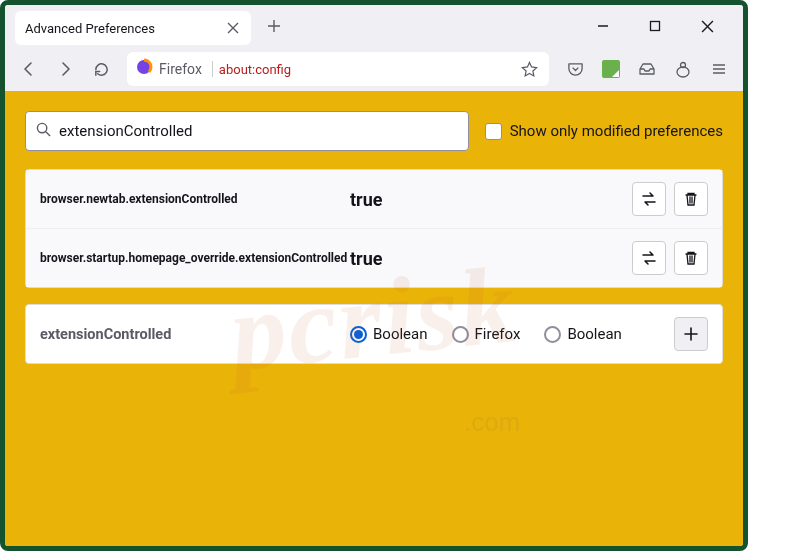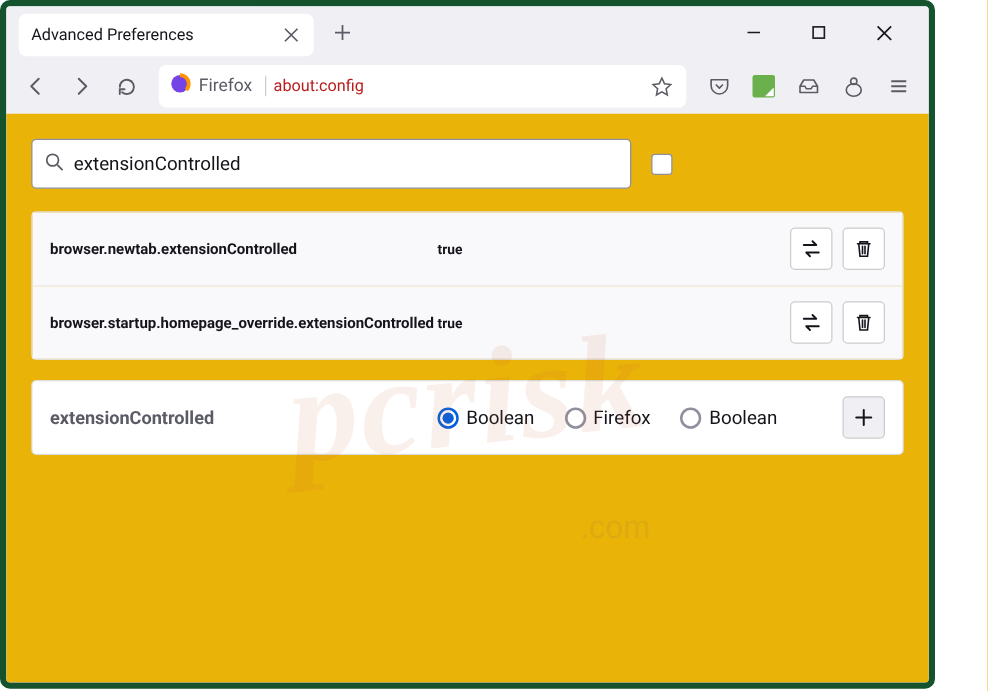--- a/index.html
+++ b/index.html
@@ -110,21 +110,21 @@
     .prefs-list { border:1px solid #ddd; border-radius:4px; margin-bottom: 16px; overflow: visible; }
     .pref-row {
       display:flex;
       align-items:center;
       padding: 12px 14px;
       background: #f9f9fb;
       border-bottom: 1px solid #eee;
     }
     .pref-row:last-child { border-bottom: none; }
     .pref-name { font-weight:700; font-size:12px; color:#15141a; width: 310px; }
-    .pref-value { font-weight:700; font-size:11px; color:#15141a; flex:1; }
+    .pref-value { font-weight:700; font-size:18px; color:#15141a; flex:1; }
     .pref-actions { display:flex; gap:8px; }
     .icon-btn {
       width:34px; height:34px; border:1px solid #ccc; border-radius:4px; background:#fff; display:flex; align-items:center; justify-content:center; cursor:pointer; color:#15141a;
     }
     .new-pref-row {
       display:flex;
       align-items:center;
       padding: 12px 14px;
       border:1px solid #ddd;
       border-radius:4px;
@@ -268,20 +268,21 @@
         <span class="search-icon">
           <svg width="15" height="15" viewBox="0 0 16 16">
               <circle cx="6.5" cy="6.5" r="5" stroke="currentColor" stroke-width="1.5" fill="none"></circle>
               <path d="M10.5 10.5 L15 15" stroke="currentColor" stroke-width="1.5"></path>
             </svg>
         </span>
         <span class="search-text">extensionControlled</span>
       </div>
       <label class="checkbox-wrap">
         <span class="checkbox"></span>
+        <span>Show only modified preferences</span>
       </label>
     </div>
 
     <div class="prefs-list">
       <div class="pref-row">
         <div class="pref-name">browser.newtab.extensionControlled</div>
         <div class="pref-value">true</div>
         <div class="pref-actions">
           <div class="icon-btn">
             <svg width="18" height="18" viewBox="0 0 18 18">

